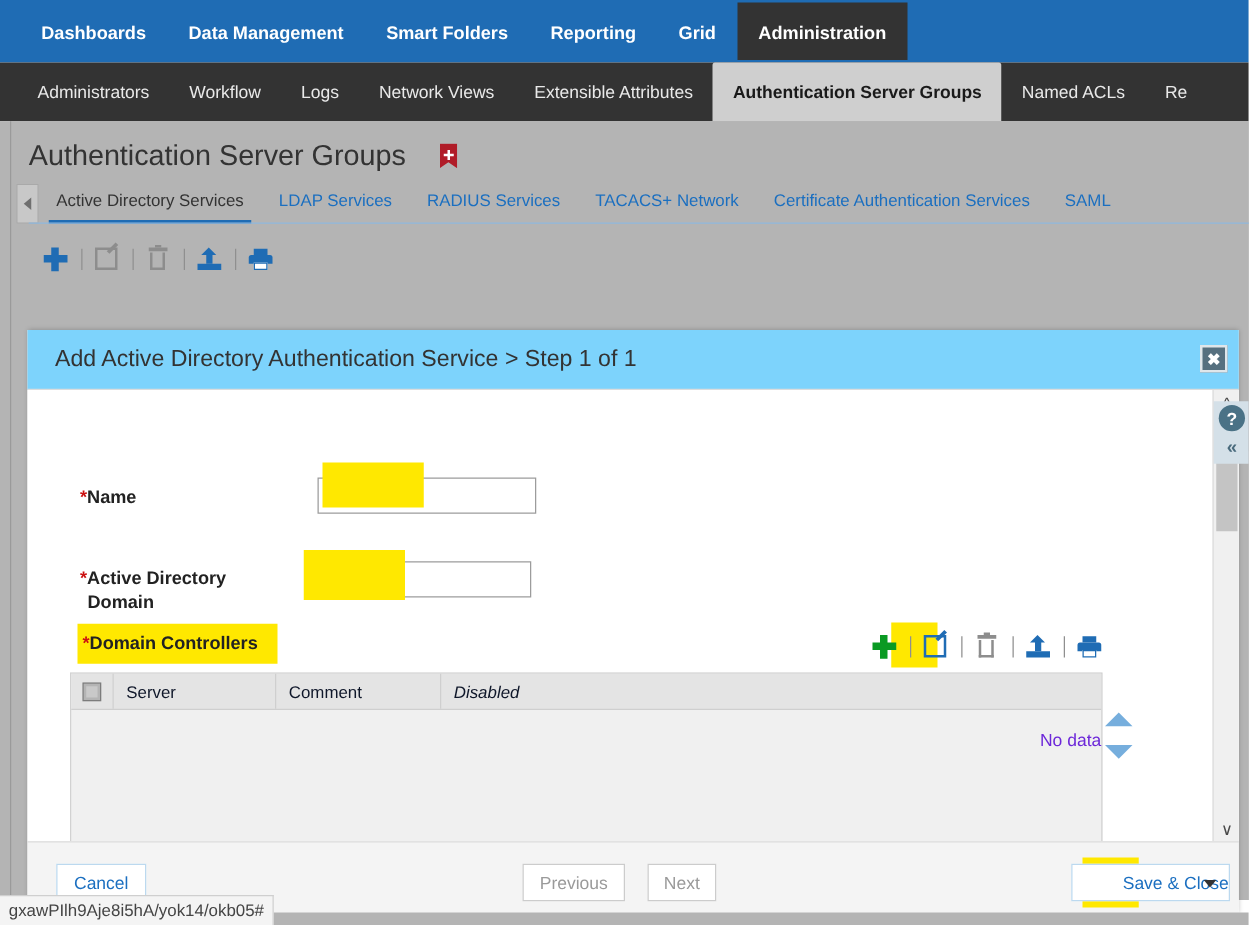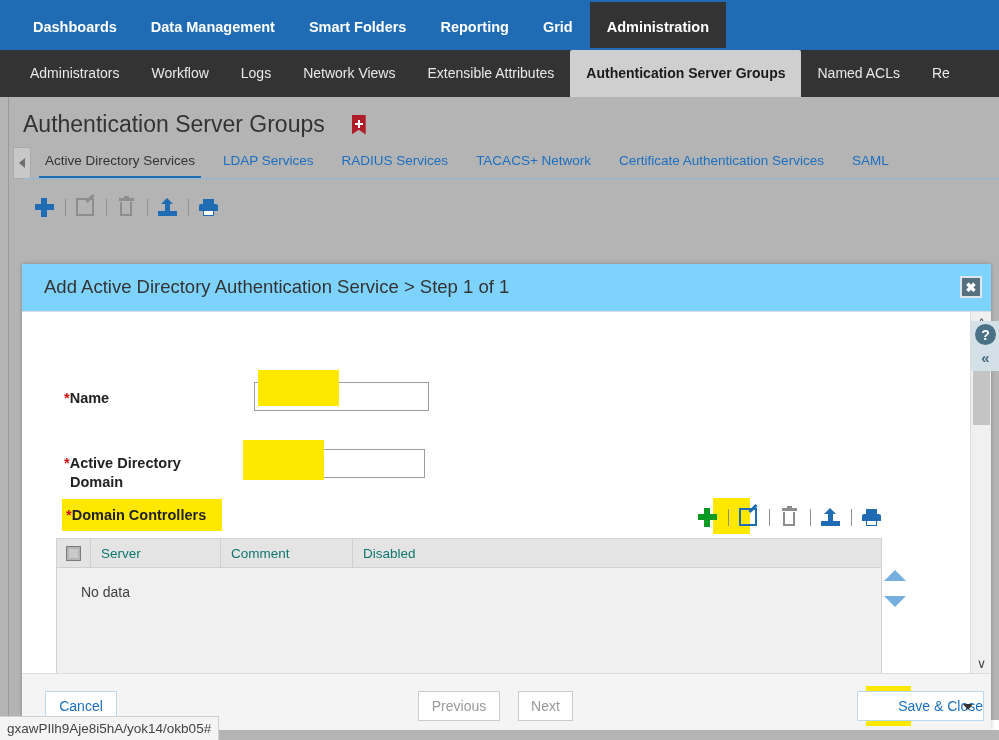--- a/index.html
+++ b/index.html
@@ -202,27 +202,27 @@
   .dc-toolbar{position:absolute;left:672px;top:443px;height:30px;display:flex;align-items:center;}
 
   
   .dc-grid{
     position:absolute;left:34px;top:478px;width:826px;height:192px;border:1px solid #d2d2d2;
     box-sizing:border-box;background:#f0f0f0;
   }
   .dc-head{
     height:28px;background:#e4e4e4;border-bottom:1px solid #cfcfcf;display:flex;align-items:stretch;
   }
-  .dc-cell{display:flex;align-items:center;font-size:13.5px;color:#0f766e;padding-left:10px;box-sizing:border-box;
+  .dc-cell{display:flex;align-items:center;font-size:13.5px;color:#0f172a;padding-left:10px;box-sizing:border-box;
     border-right:1px solid #cfcfcf;}
   .dc-check{width:34px;justify-content:center;padding-left:0;}
   .dc-server{width:130px;}
   .dc-comment{width:132px;}
-  .dc-disabled{flex:1;border-right:none;}
-  .dc-nodata{font-size:14px;color:#404040;padding:16px 0 0 24px;}
+  .dc-disabled{flex:1;border-right:none;font-style:italic;}
+  .dc-nodata{font-size:14px;color:#6d28d9;padding:16px 0 0 24px;text-align:right;}
 
   .dc-arrows{position:absolute;left:862px;top:506px;width:26px;}
   .tri-up{width:0;height:0;border-left:11px solid transparent;border-right:11px solid transparent;
     border-bottom:11px solid #76aedd;cursor:pointer;}
   .tri-down{width:0;height:0;border-left:11px solid transparent;border-right:11px solid transparent;
     border-top:11px solid #76aedd;margin-top:15px;cursor:pointer;}
 
   
   .dlg-scroll{
     position:absolute;right:0;top:48px;width:21px;height:361px;background:#f0f0f0;

